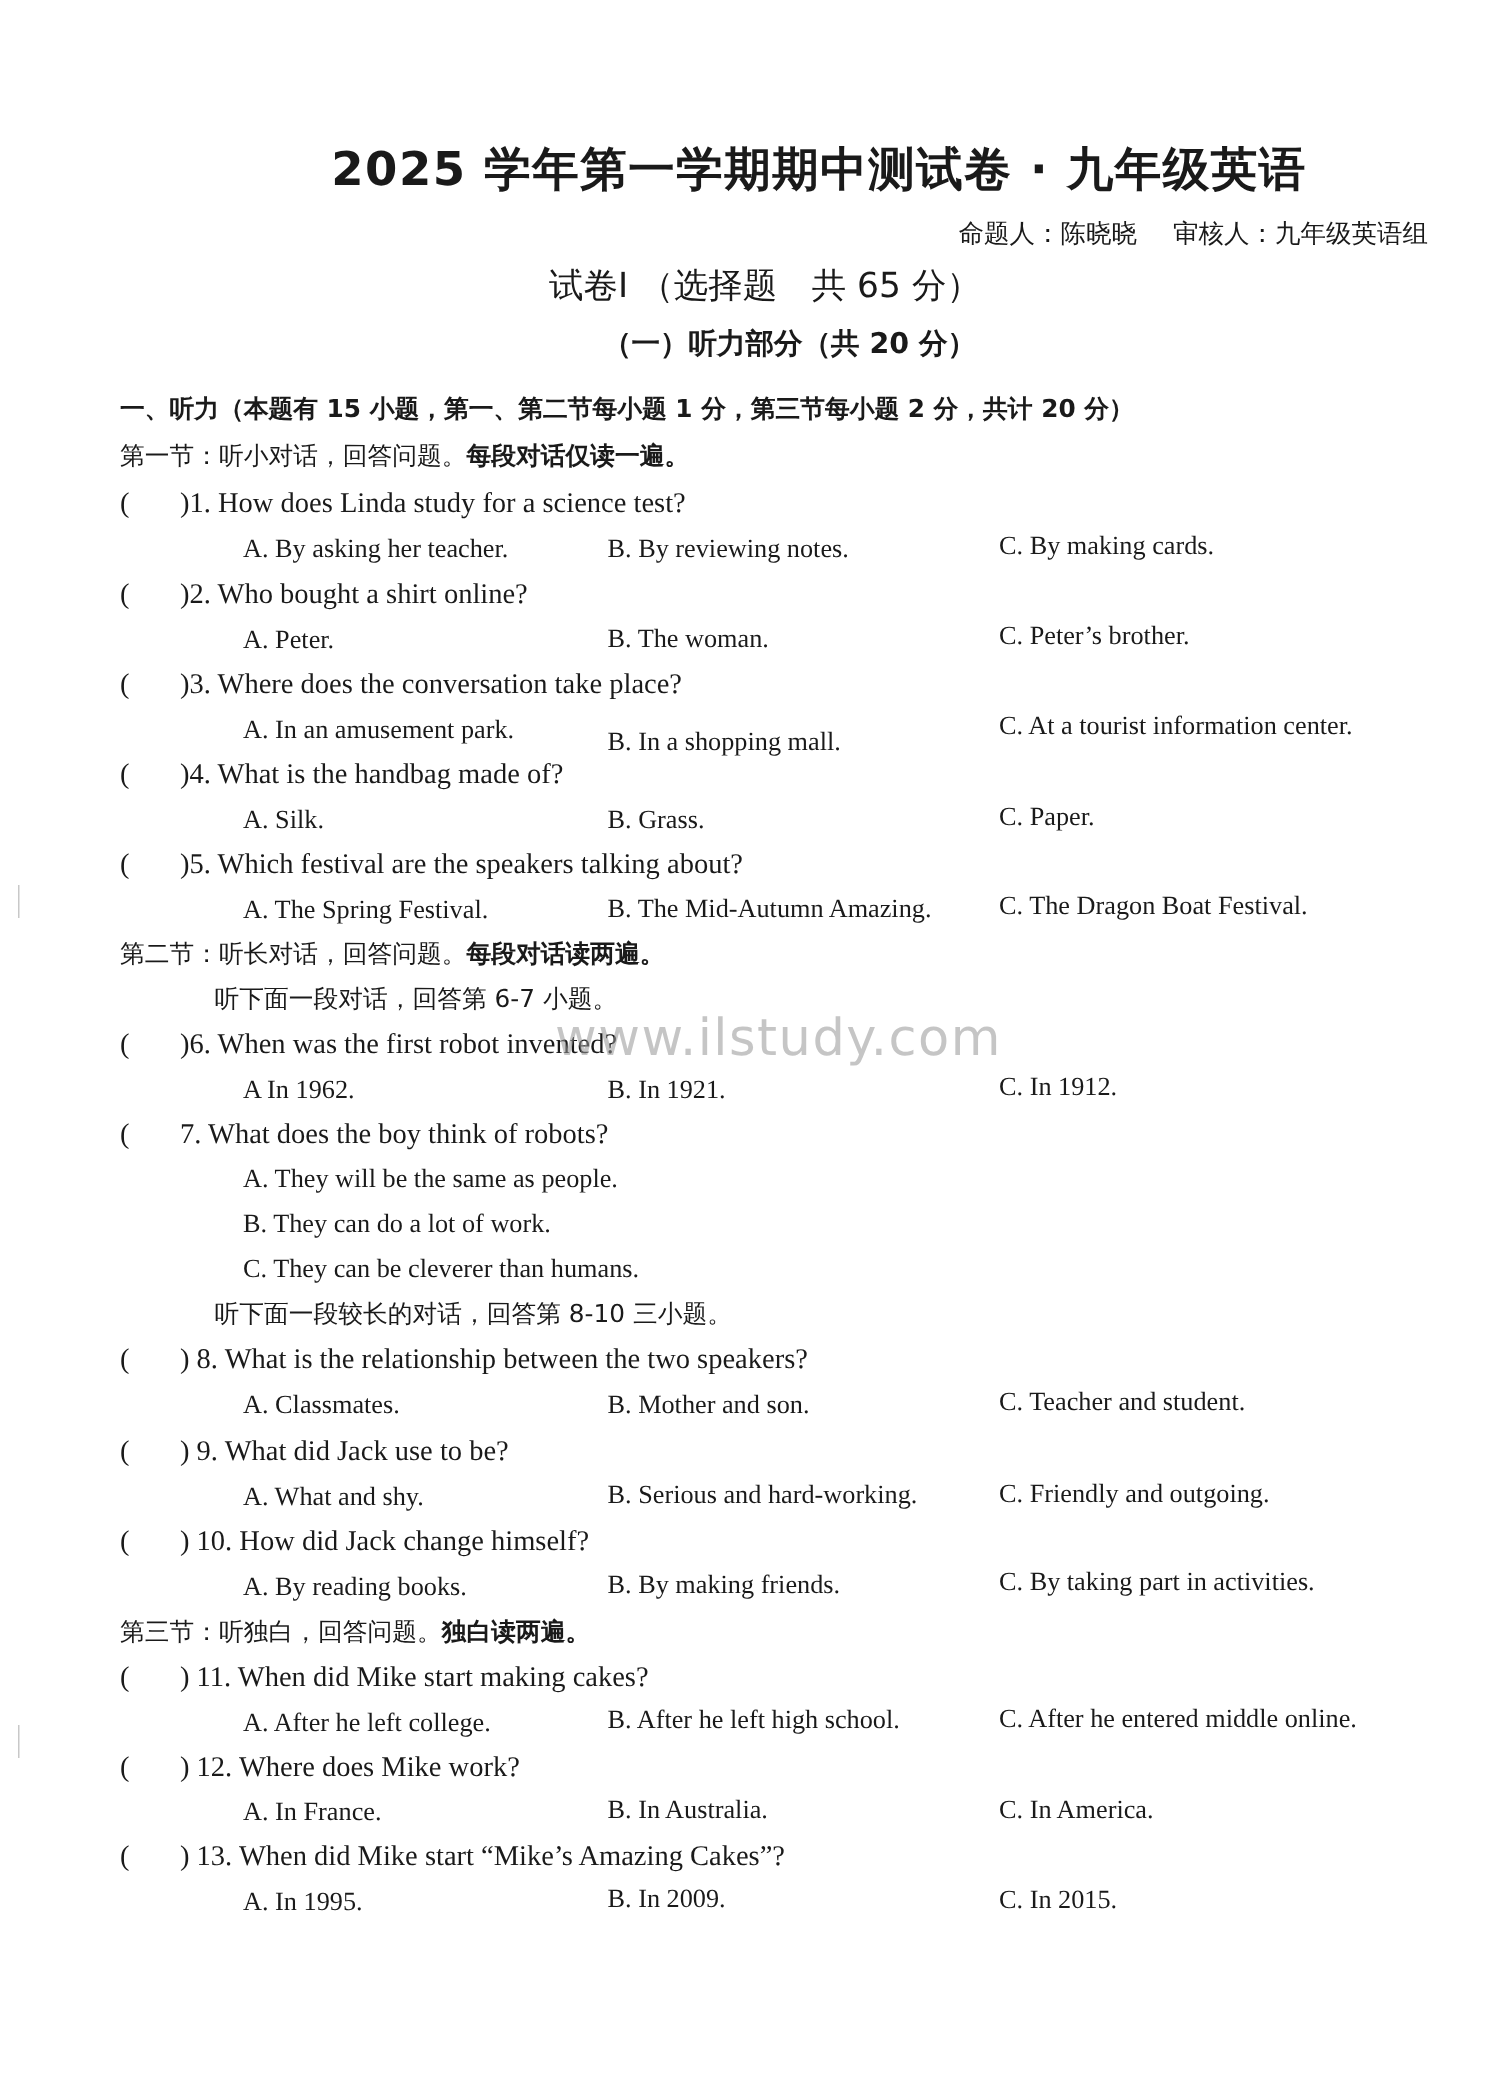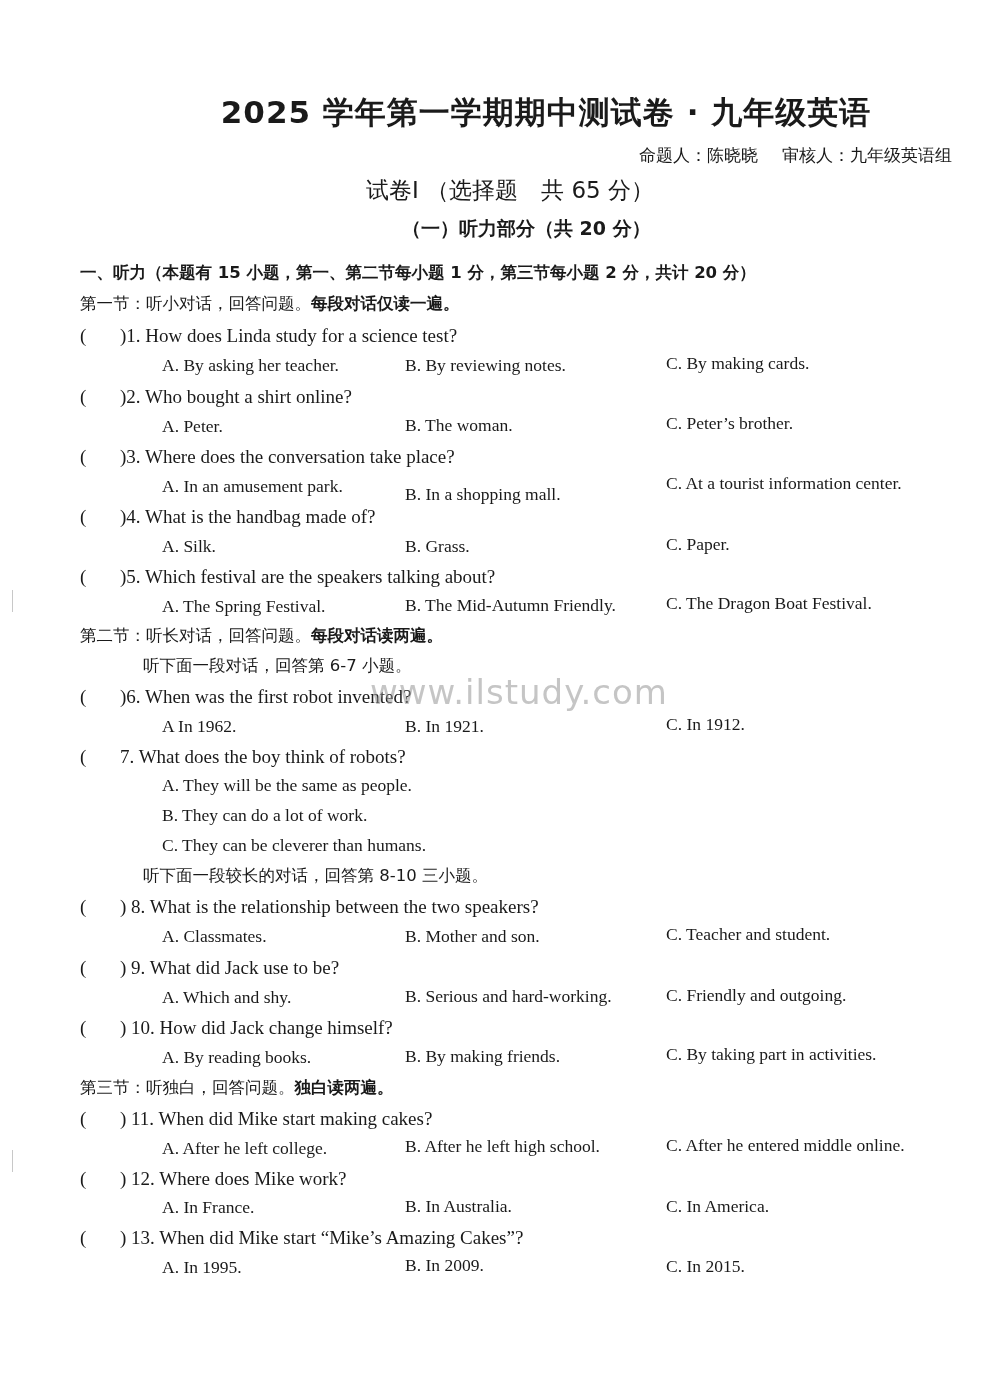--- a/index.html
+++ b/index.html
@@ -61,21 +61,21 @@
 <div class="abs opt b" style="top:484px">B. In a shopping mall.</div>
 <div class="abs opt c" style="top:473px">C. At a tourist information center.</div>
 
 <div class="abs q" style="top:506px"><span class="paren">(</span><span>)4.</span> <span>What is the handbag made of?</span></div>
 <div class="abs opt a" style="top:536px">A.  Silk.</div>
 <div class="abs opt b" style="top:536px">B. Grass.</div>
 <div class="abs opt c" style="top:534px">C. Paper.</div>
 
 <div class="abs q" style="top:566px"><span class="paren">(</span><span>)5.</span> <span>Which festival are the speakers talking about?</span></div>
 <div class="abs opt a" style="top:596px">A.  The Spring Festival.</div>
-<div class="abs opt b" style="top:595px">B. The Mid-Autumn Friendly.</div>
+<div class="abs opt b" style="top:595px">B. The Mid-Autumn Amazing.</div>
 <div class="abs opt c" style="top:593px">C. The Dragon Boat Festival.</div>
 
 <div class="abs sub-head" style="top:625px"><span>第二节：听长对话，回答问题。</span><b>每段对话读两遍。</b></div>
 <div class="abs instr" style="top:655px">听下面一段对话，回答第 6-7 小题。</div>
 
 <div class="abs q" style="top:686px"><span class="paren">(</span><span>)6.</span> <span>When was the first robot invented?</span></div>
 <div class="abs opt a" style="top:716px">A  In 1962.</div>
 <div class="abs opt b" style="top:716px">B. In 1921.</div>
 <div class="abs opt c" style="top:714px">C. In 1912.</div>
 
@@ -85,21 +85,21 @@
 <div class="abs opt a" style="top:835px">C.  They can be cleverer than humans.</div>
 
 <div class="abs instr" style="top:865px">听下面一段较长的对话，回答第 8-10 三小题。</div>
 
 <div class="abs q" style="top:896px"><span class="paren">(</span><span>) 8.</span> <span>What is the relationship between the two speakers?</span></div>
 <div class="abs opt a" style="top:926px">A.  Classmates.</div>
 <div class="abs opt b" style="top:926px">B. Mother and son.</div>
 <div class="abs opt c" style="top:924px">C. Teacher and student.</div>
 
 <div class="abs q" style="top:957px"><span class="paren">(</span><span>) 9.</span> <span>What did Jack use to be?</span></div>
-<div class="abs opt a" style="top:987px">A.  Which and shy.</div>
+<div class="abs opt a" style="top:987px">A.  What and shy.</div>
 <div class="abs opt b" style="top:986px">B. Serious and hard-working.</div>
 <div class="abs opt c" style="top:985px">C. Friendly and outgoing.</div>
 
 <div class="abs q" style="top:1017px"><span class="paren">(</span><span>) 10.</span> <span>How did Jack change himself?</span></div>
 <div class="abs opt a" style="top:1047px">A.  By reading books.</div>
 <div class="abs opt b" style="top:1046px">B. By making friends.</div>
 <div class="abs opt c" style="top:1044px">C. By taking part in activities.</div>
 
 <div class="abs sub-head" style="top:1077px"><span>第三节：听独白，回答问题。</span><b>独白读两遍。</b></div>
 

